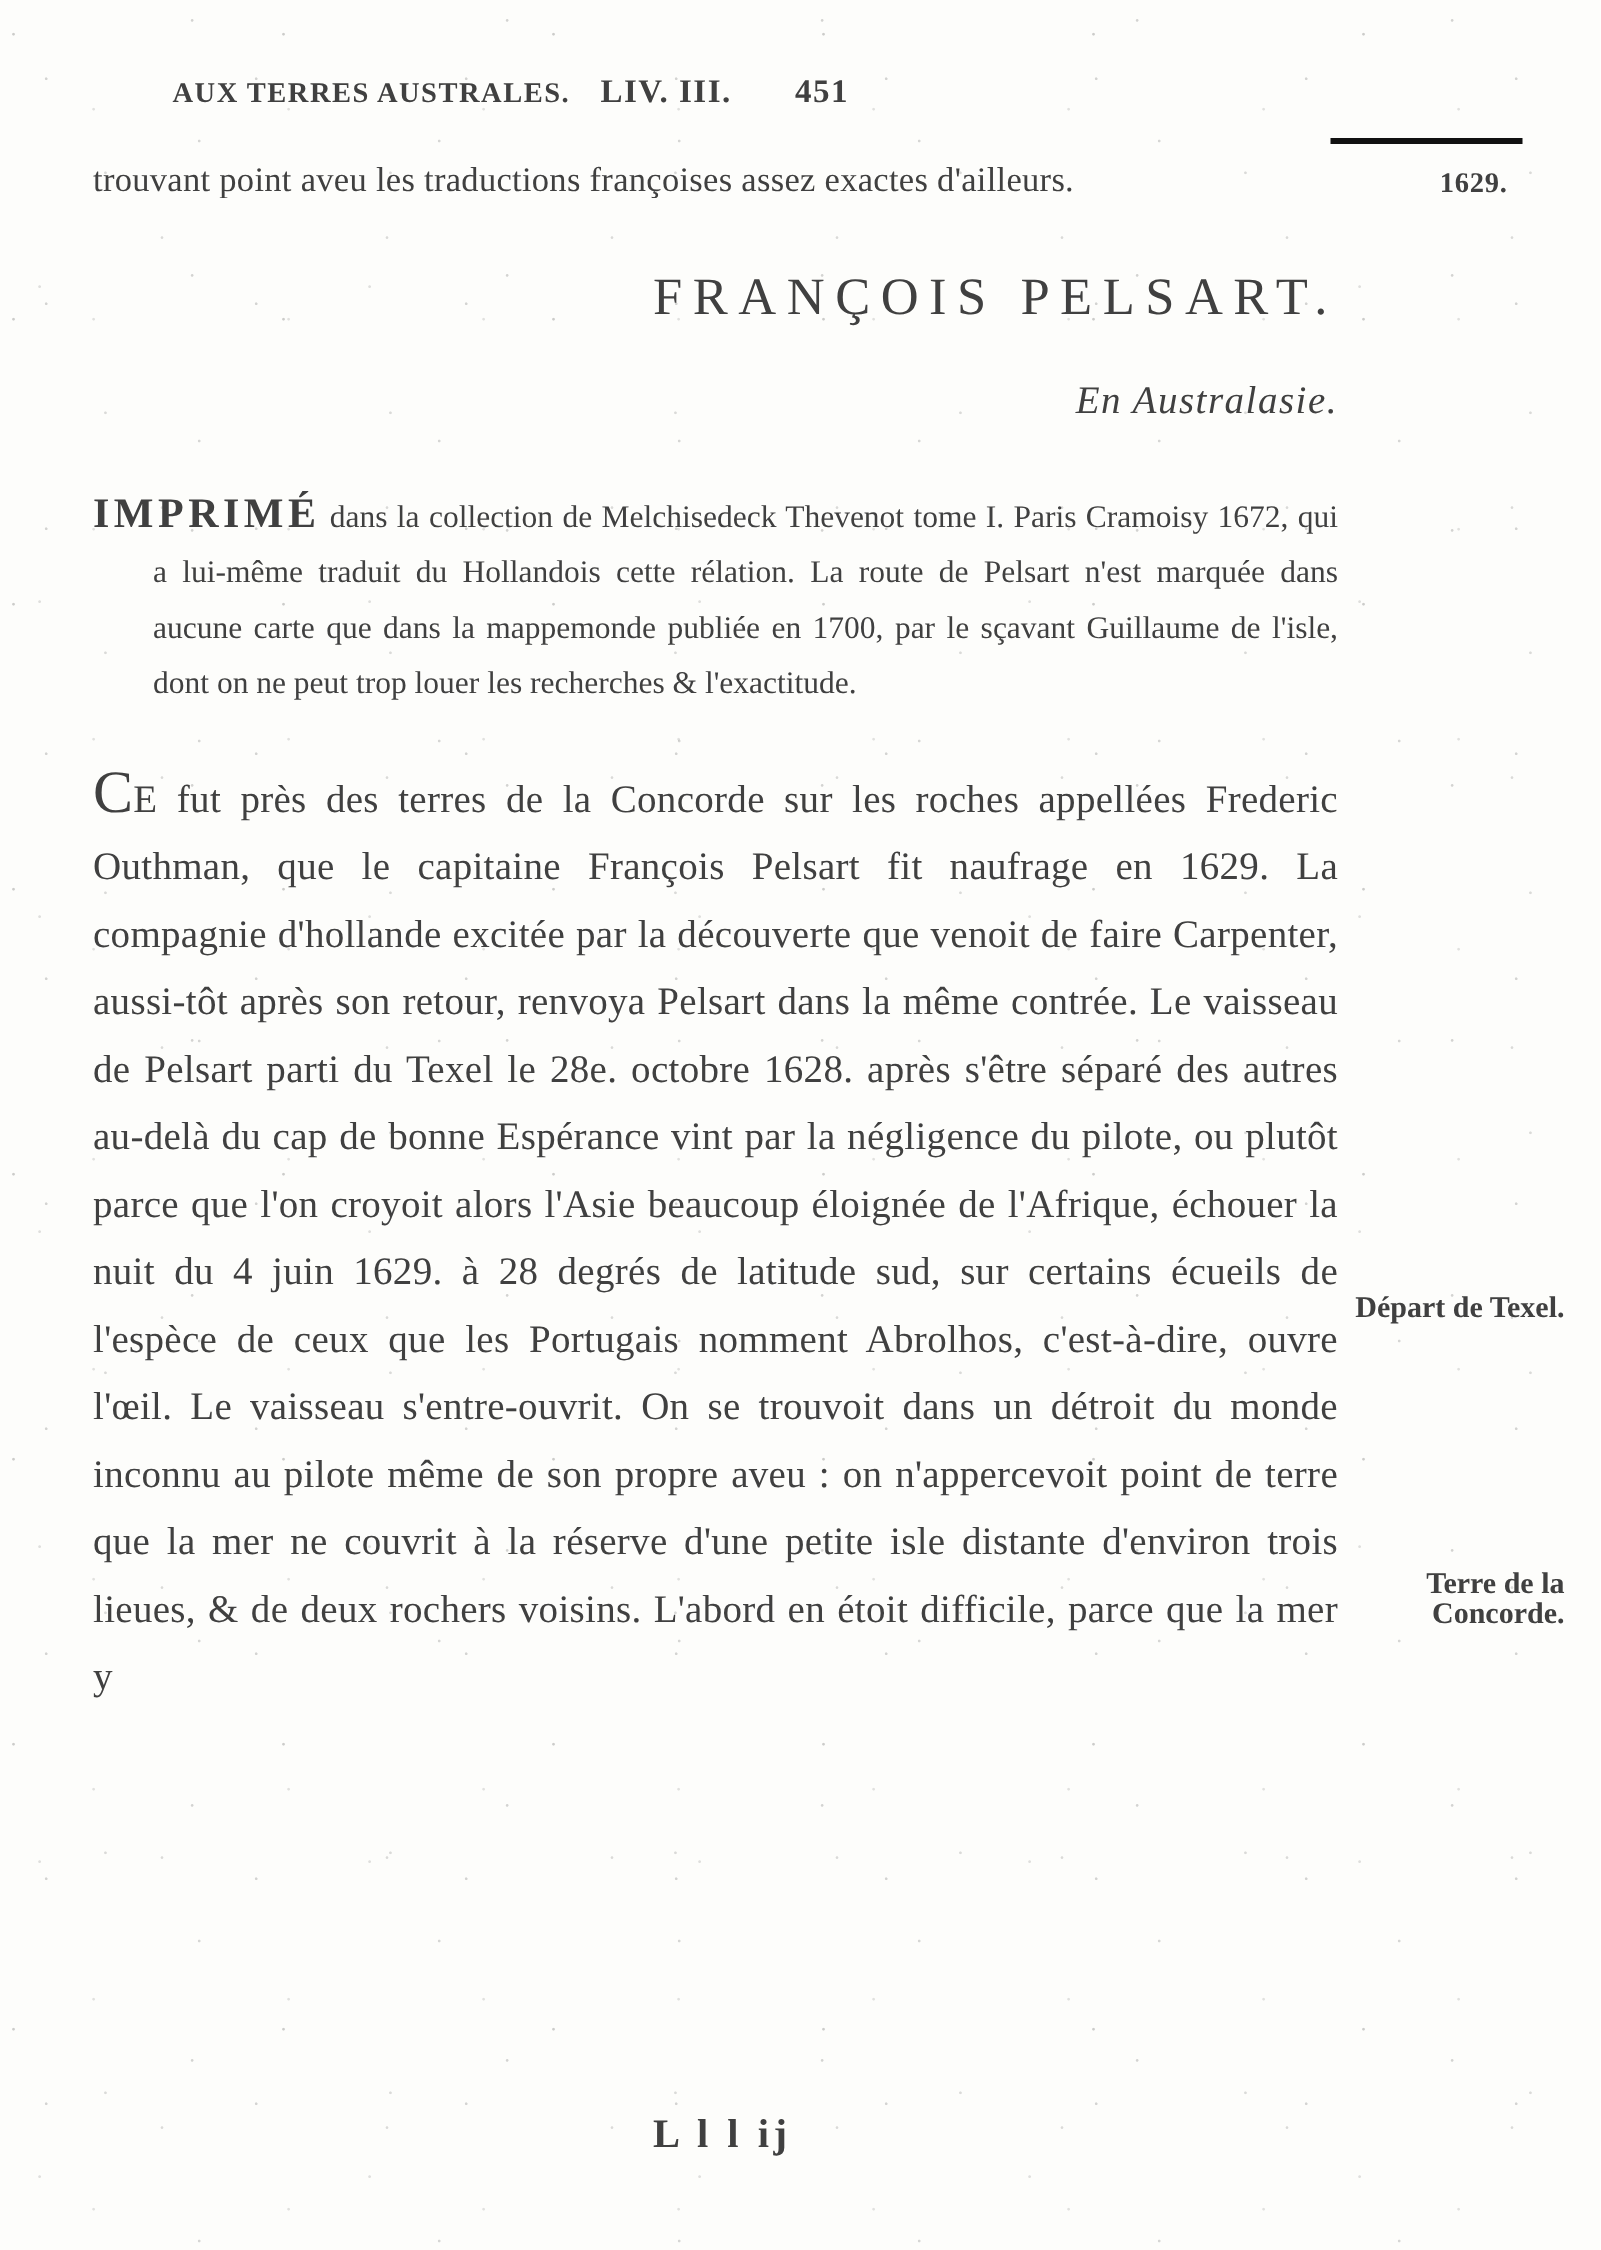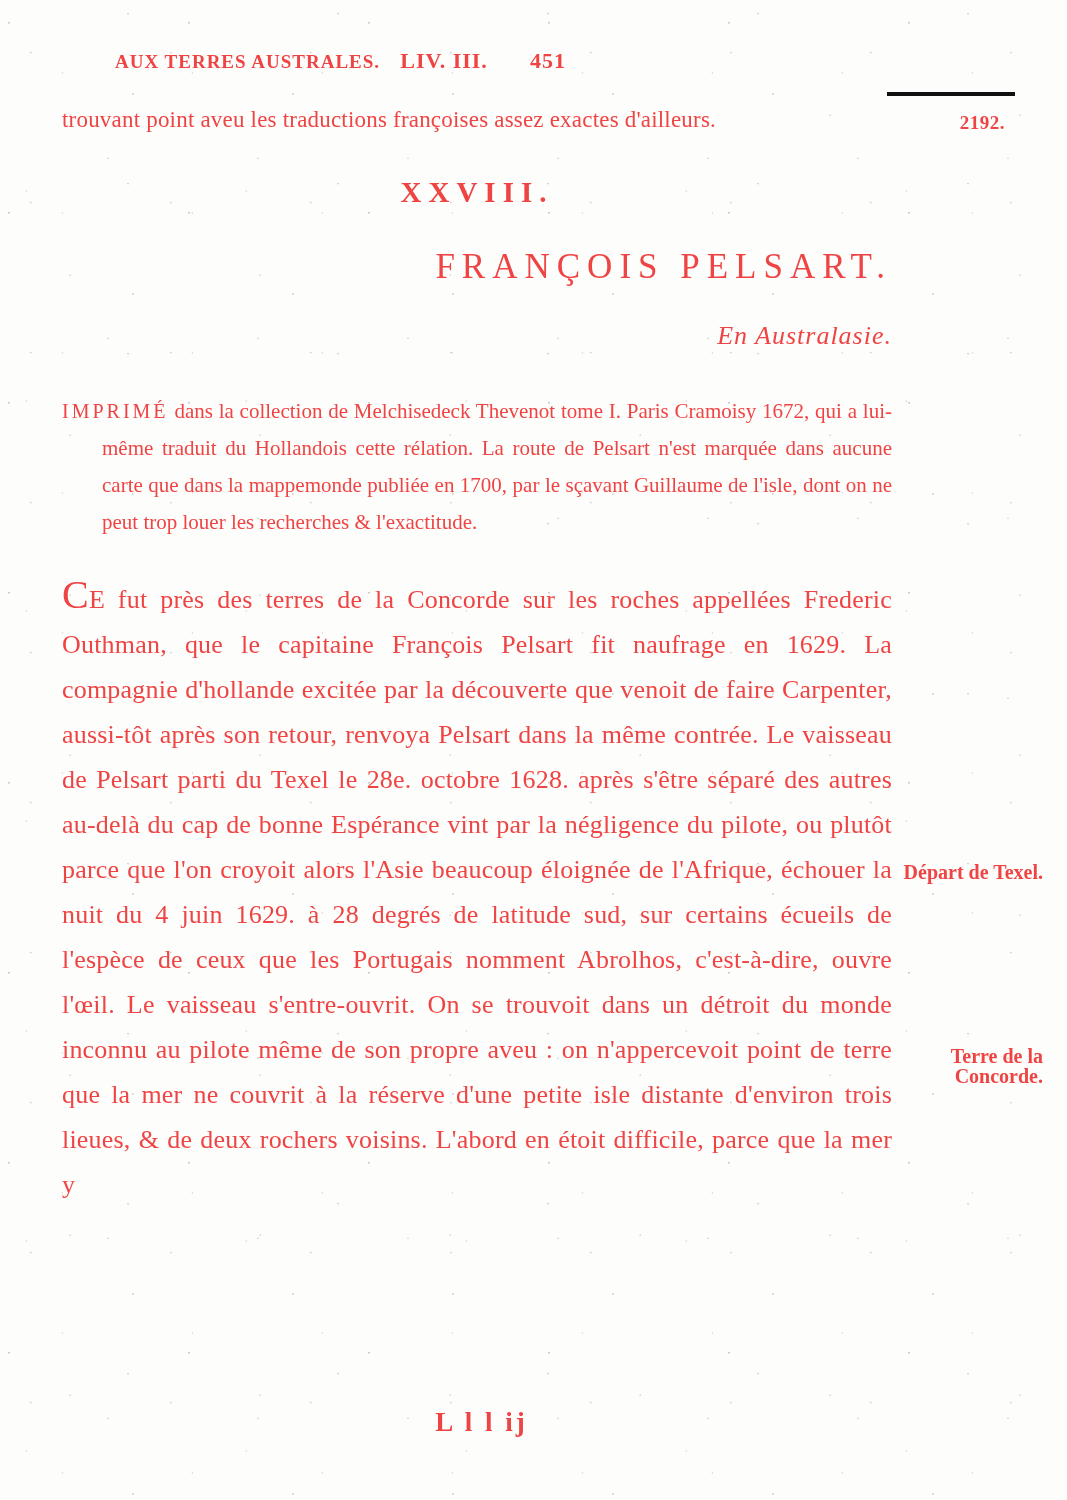--- a/index.html
+++ b/index.html
@@ -7,21 +7,21 @@
     padding: 0;
     background: #ffffff;
   }
   .page {
     position: relative;
     width: 1067px;
     height: 1500px;
     background: #fdfdfb;
     overflow: hidden;
     font-family: "Liberation Serif", serif;
-    color: #ef4444;
+    color: #404040;
   }
   
   .speckle {
     position: absolute;
     inset: 0;
     pointer-events: none;
     opacity: 0.55;
     background-image:
       radial-gradient(circle at 5% 12%, rgba(0,0,0,0.35) 0.6px, transparent 1.2px),
       radial-gradient(circle at 22% 35%, rgba(0,0,0,0.30) 0.6px, transparent 1.2px),
@@ -114,22 +114,22 @@
   .note {
     margin: 42px 0 0 0;
     font-size: 21px;
     line-height: 37px;
     text-align: justify;
   }
   .note .smallcaps {
     font-variant: small-caps;
     text-transform: uppercase;
     letter-spacing: 3px;
-    font-size: 20px;
-    font-weight: normal;
+    font-size: 28px;
+    font-weight: bold;
   }
   .note-body { display: block; padding-left: 40px; text-indent: -40px; }
 
   .main-text {
     margin: 34px 0 0 0;
     font-size: 26px;
     line-height: 45px;
     text-align: justify;
     letter-spacing: 0.2px;
   }
@@ -172,27 +172,26 @@
 
   <div class="speckle"></div>
 
   <div class="running-head blur">
     <span class="rh-title">aux Terres australes.</span>
     <span class="rh-liv">LIV. III.</span>
     <span class="rh-page">451</span>
   </div>
 
   <div class="year-rule"></div>
-  <div class="marginal-year blur">2192.</div>
+  <div class="marginal-year blur">1629.</div>
 
   <div class="body-col">
 
     <p class="lead blur">trouvant point aveu les traductions françoises assez exactes d'ailleurs.</p>
 
-    <div class="chapter-num blur">XXVIII.</div>
 
     <div class="author-name blur">FRANÇOIS PELSART.</div>
 
     <div class="subtitle blur">En Australasie.</div>
 
     <div class="note blur">
       <span class="note-body">
         <span class="smallcaps">Imprimé</span>
         <span>dans la collection de Melchisedeck Thevenot tome I. Paris Cramoisy 1672, qui a lui-même traduit du Hollandois cette rélation. La route de Pelsart n'est marquée dans aucune carte que dans la mappemonde publiée en 1700, par le sçavant Guillaume de l'isle, dont on ne peut trop louer les recherches &amp; l'exactitude.</span>
       </span>

